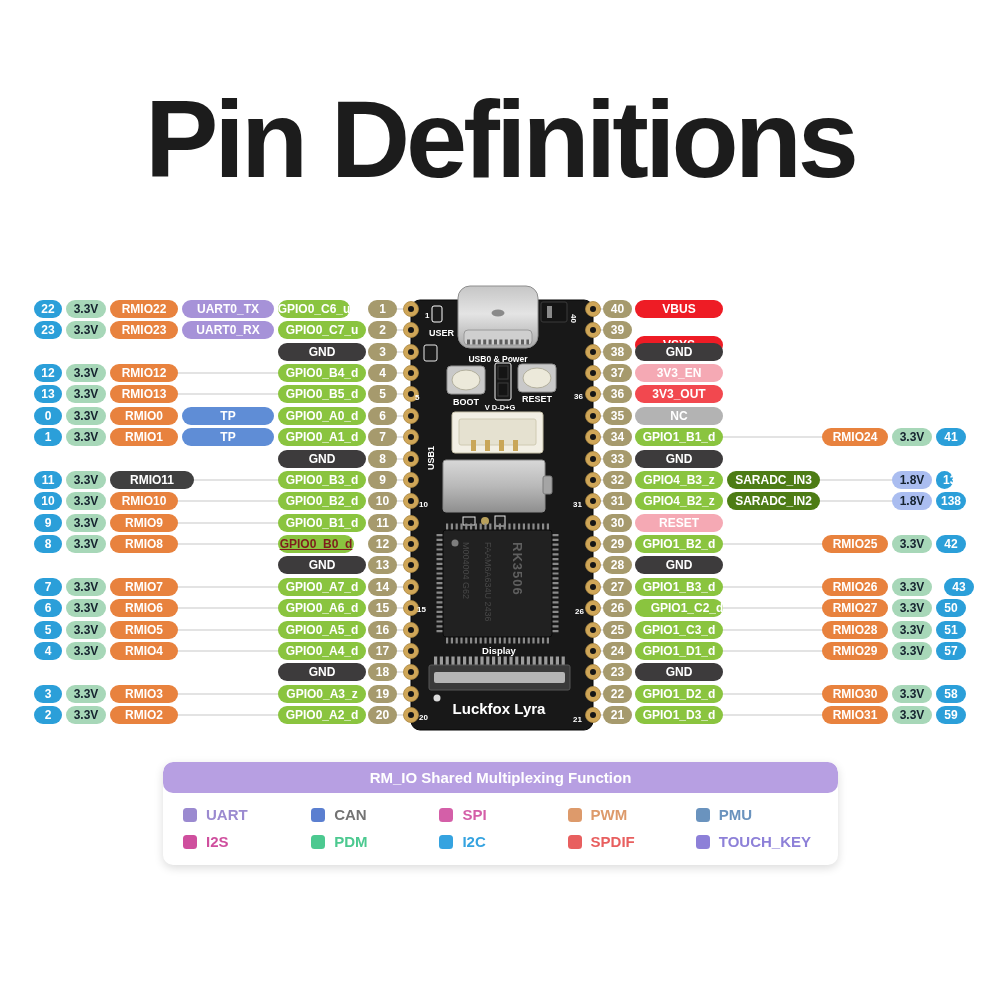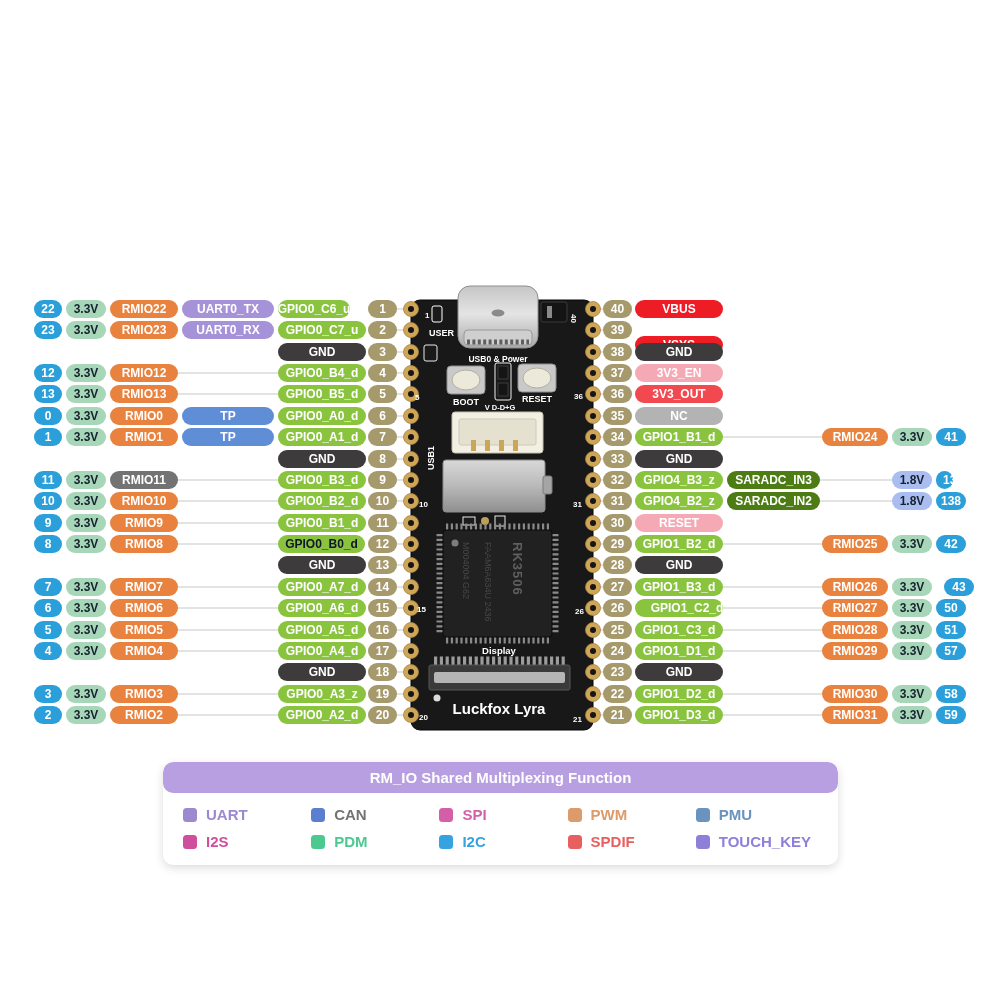--- a/index.html
+++ b/index.html
@@ -21,20 +21,21 @@
   .swatch{width:14px;height:14px;border-radius:3.5px;flex:0 0 14px;}
   .footnote{position:absolute;left:0;top:892px;width:1000px;text-align:center;
             font-size:21px;color:#e0484f;}
   svg text{font-family:"Liberation Sans",sans-serif;}
 </style>
 </head>
 <body>
 
 <div class="stage">
 
+  <div class="title">Pin Definitions</div>
 
   <div id="rows-layer">
       <div class="cline" style="left: 380px; top: 308px; width: 34px;"></div>
       <div class="badge" style="left: 34px; top: 300px; width: 28px; background: rgb(43, 159, 217); color: rgb(255, 255, 255);">22</div>
       <div class="badge" style="left: 66px; top: 300px; width: 40px; background: rgb(167, 215, 184); color: rgb(21, 34, 46);">3.3V</div>
       <div class="badge" style="left: 110px; top: 300px; width: 68px; background: rgb(232, 130, 62); color: rgb(255, 255, 255);">RMIO22</div>
       <div class="badge" style="left: 182px; top: 300px; width: 92px; background: rgb(166, 146, 216); color: rgb(255, 255, 255);">UART0_TX</div>
       <div class="badge" style="left: 278px; top: 300px; width: 72px; background: rgb(138, 196, 63); color: rgb(255, 255, 255);">GPIO0_C6_u</div>
       <div class="badge" style="left: 368px; top: 300px; width: 29px; background: rgb(166, 154, 109); color: rgb(255, 255, 255);">1</div>
       <div class="cline" style="left: 380px; top: 329px; width: 34px;"></div>
@@ -75,21 +76,21 @@
       <div class="badge" style="left: 182px; top: 428px; width: 92px; background: rgb(95, 141, 214); color: rgb(255, 255, 255);">TP</div>
       <div class="badge" style="left: 278px; top: 428px; width: 88px; background: rgb(138, 196, 63); color: rgb(255, 255, 255);">GPIO0_A1_d</div>
       <div class="badge" style="left: 368px; top: 428px; width: 29px; background: rgb(166, 154, 109); color: rgb(255, 255, 255);">7</div>
       <div class="cline" style="left: 380px; top: 458px; width: 34px;"></div>
       <div class="badge" style="left: 278px; top: 450px; width: 88px; background: rgb(61, 59, 60); color: rgb(255, 255, 255);">GND</div>
       <div class="badge" style="left: 368px; top: 450px; width: 29px; background: rgb(166, 154, 109); color: rgb(255, 255, 255);">8</div>
       <div class="cline" style="left: 380px; top: 479px; width: 34px;"></div>
       <div class="cline" style="left: 176px; top: 479px; width: 104px;"></div>
       <div class="badge" style="left: 34px; top: 471px; width: 28px; background: rgb(43, 159, 217); color: rgb(255, 255, 255);">11</div>
       <div class="badge" style="left: 66px; top: 471px; width: 40px; background: rgb(167, 215, 184); color: rgb(21, 34, 46);">3.3V</div>
-      <div class="badge" style="left: 110px; top: 471px; width: 68px; background: #737373; color: rgb(255, 255, 255);">RMIO11</div>
+      <div class="badge" style="left: 110px; top: 471px; width: 84px; background: #404040; color: rgb(255, 255, 255);">RMIO11</div>
       <div class="badge" style="left: 278px; top: 471px; width: 88px; background: rgb(138, 196, 63); color: rgb(255, 255, 255);">GPIO0_B3_d</div>
       <div class="badge" style="left: 368px; top: 471px; width: 29px; background: rgb(166, 154, 109); color: rgb(255, 255, 255);">9</div>
       <div class="cline" style="left: 380px; top: 500px; width: 34px;"></div>
       <div class="cline" style="left: 176px; top: 500px; width: 104px;"></div>
       <div class="badge" style="left: 34px; top: 492px; width: 28px; background: rgb(43, 159, 217); color: rgb(255, 255, 255);">10</div>
       <div class="badge" style="left: 66px; top: 492px; width: 40px; background: rgb(167, 215, 184); color: rgb(21, 34, 46);">3.3V</div>
       <div class="badge" style="left: 110px; top: 492px; width: 68px; background: rgb(232, 130, 62); color: rgb(255, 255, 255);">RMIO10</div>
       <div class="badge" style="left: 278px; top: 492px; width: 88px; background: rgb(138, 196, 63); color: rgb(255, 255, 255);">GPIO0_B2_d</div>
       <div class="badge" style="left: 368px; top: 492px; width: 29px; background: rgb(166, 154, 109); color: rgb(255, 255, 255);">10</div>
       <div class="cline" style="left: 380px; top: 522px; width: 34px;"></div>
@@ -97,21 +98,21 @@
       <div class="badge" style="left: 34px; top: 514px; width: 28px; background: rgb(43, 159, 217); color: rgb(255, 255, 255);">9</div>
       <div class="badge" style="left: 66px; top: 514px; width: 40px; background: rgb(167, 215, 184); color: rgb(21, 34, 46);">3.3V</div>
       <div class="badge" style="left: 110px; top: 514px; width: 68px; background: rgb(232, 130, 62); color: rgb(255, 255, 255);">RMIO9</div>
       <div class="badge" style="left: 278px; top: 514px; width: 88px; background: rgb(138, 196, 63); color: rgb(255, 255, 255);">GPIO0_B1_d</div>
       <div class="badge" style="left: 368px; top: 514px; width: 29px; background: rgb(166, 154, 109); color: rgb(255, 255, 255);">11</div>
       <div class="cline" style="left: 380px; top: 543px; width: 34px;"></div>
       <div class="cline" style="left: 176px; top: 543px; width: 104px;"></div>
       <div class="badge" style="left: 34px; top: 535px; width: 28px; background: rgb(43, 159, 217); color: rgb(255, 255, 255);">8</div>
       <div class="badge" style="left: 66px; top: 535px; width: 40px; background: rgb(167, 215, 184); color: rgb(21, 34, 46);">3.3V</div>
       <div class="badge" style="left: 110px; top: 535px; width: 68px; background: rgb(232, 130, 62); color: rgb(255, 255, 255);">RMIO8</div>
-      <div class="badge" style="left: 278px; top: 535px; width: 87px; background: rgb(138, 196, 63); color: #0f172a;">GPIO0_B0_d</div>
+      <div class="badge" style="left: 278px; top: 535px; width: 76px; background: rgb(138, 196, 63); color: #7f1d1d; text-decoration: underline;">GPIO0_B0_d</div>
       <div class="badge" style="left: 368px; top: 535px; width: 29px; background: rgb(166, 154, 109); color: rgb(255, 255, 255);">12</div>
       <div class="cline" style="left: 380px; top: 564px; width: 34px;"></div>
       <div class="badge" style="left: 278px; top: 556px; width: 88px; background: rgb(61, 59, 60); color: rgb(255, 255, 255);">GND</div>
       <div class="badge" style="left: 368px; top: 556px; width: 29px; background: rgb(166, 154, 109); color: rgb(255, 255, 255);">13</div>
       <div class="cline" style="left: 380px; top: 586px; width: 34px;"></div>
       <div class="cline" style="left: 176px; top: 586px; width: 104px;"></div>
       <div class="badge" style="left: 34px; top: 578px; width: 28px; background: rgb(43, 159, 217); color: rgb(255, 255, 255);">7</div>
       <div class="badge" style="left: 66px; top: 578px; width: 40px; background: rgb(167, 215, 184); color: rgb(21, 34, 46);">3.3V</div>
       <div class="badge" style="left: 110px; top: 578px; width: 68px; background: rgb(232, 130, 62); color: rgb(255, 255, 255);">RMIO7</div>
       <div class="badge" style="left: 278px; top: 578px; width: 88px; background: rgb(138, 196, 63); color: rgb(255, 255, 255);">GPIO0_A7_d</div>

